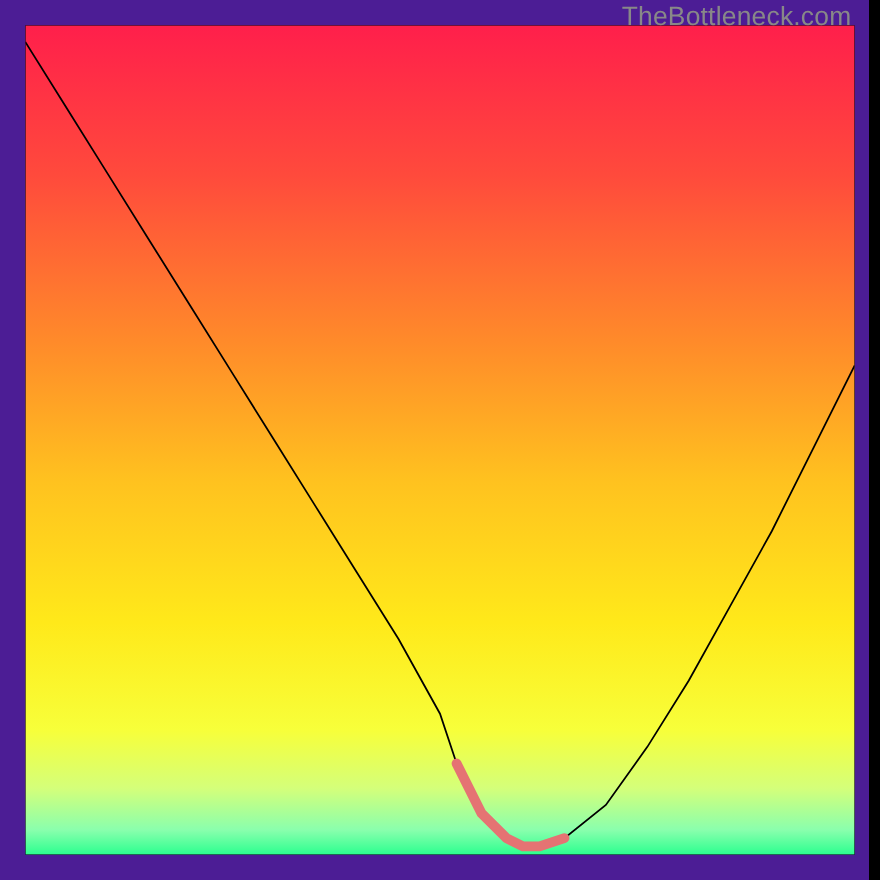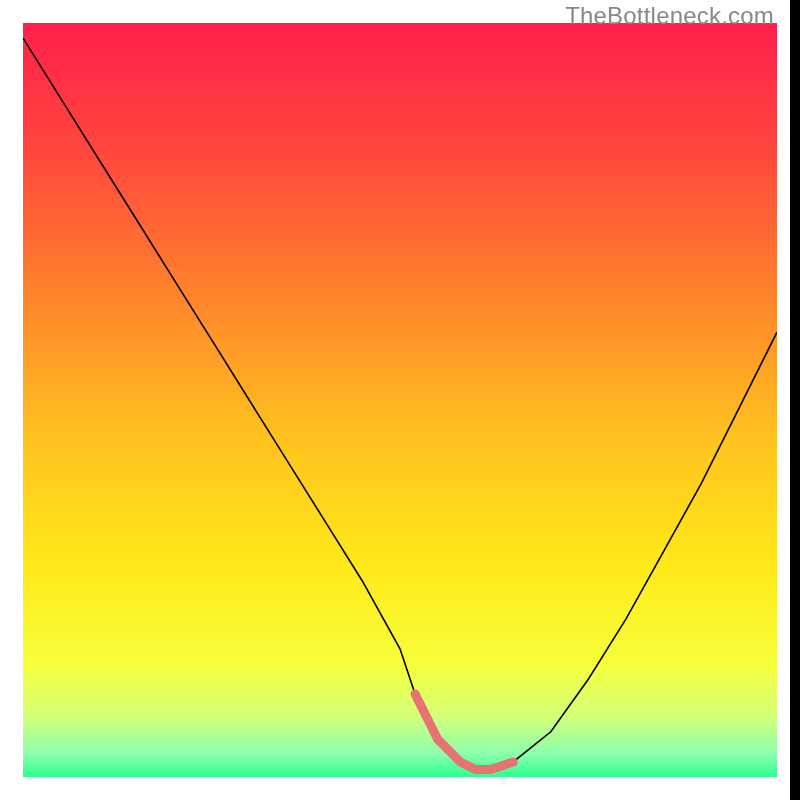--- a/index.html
+++ b/index.html
@@ -8,21 +8,21 @@
     width: 800px;
     height: 800px;
     background: #000;
     font-family: Arial, Helvetica, sans-serif;
     overflow: hidden;
   }
   .viewport {
     position: relative;
     width: 790px;
     height: 800px;
-    background: #ffffff;
+    background: #4c1d95;
   }
   .watermark {
     position: absolute;
     top: 2px;
     right: 16px;
     color: #888;
     font-size: 24px;
     font-weight: 400;
     letter-spacing: 0.2px;
     z-index: 5;

